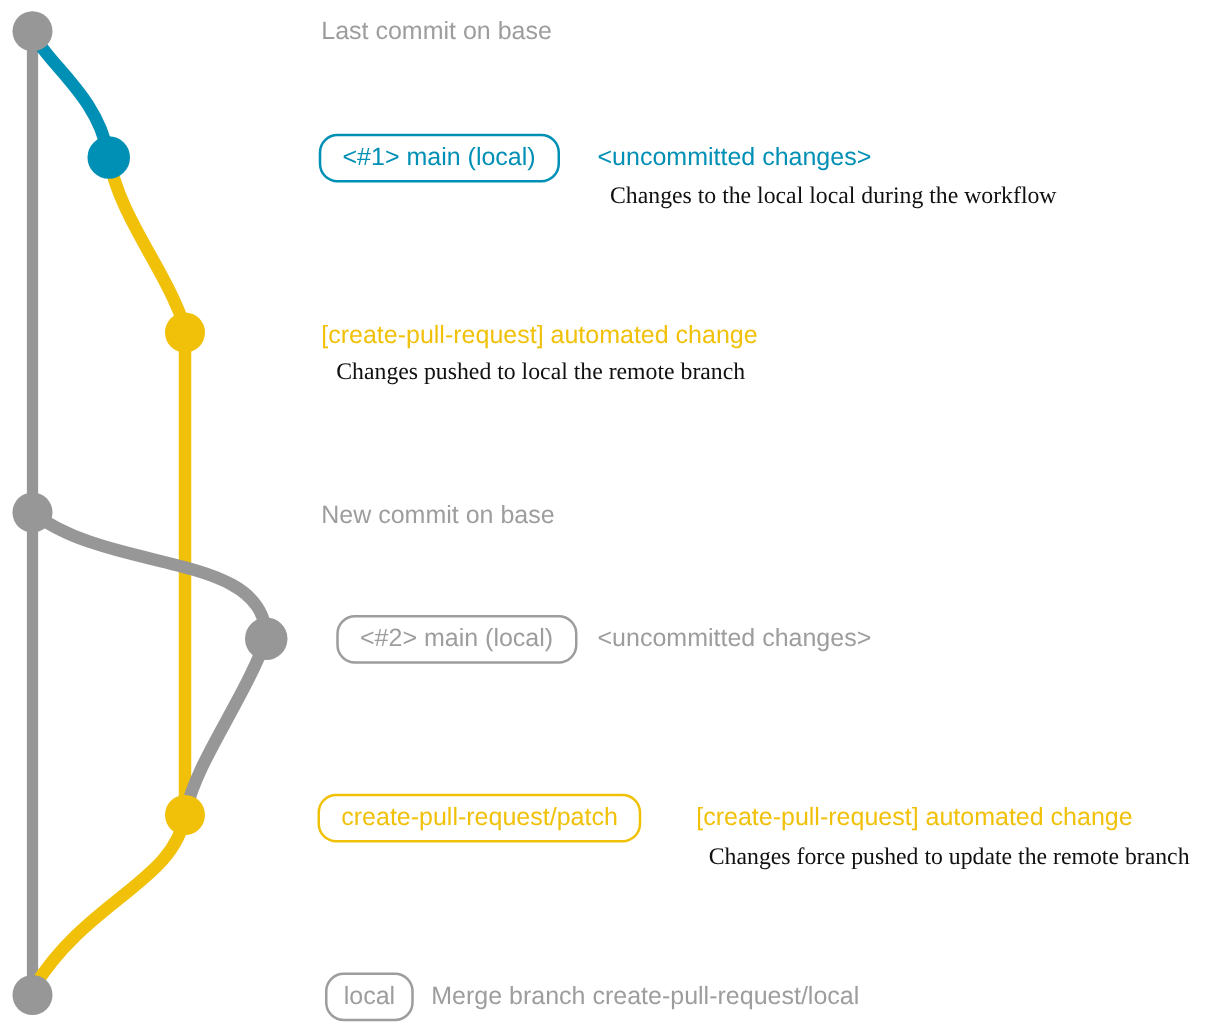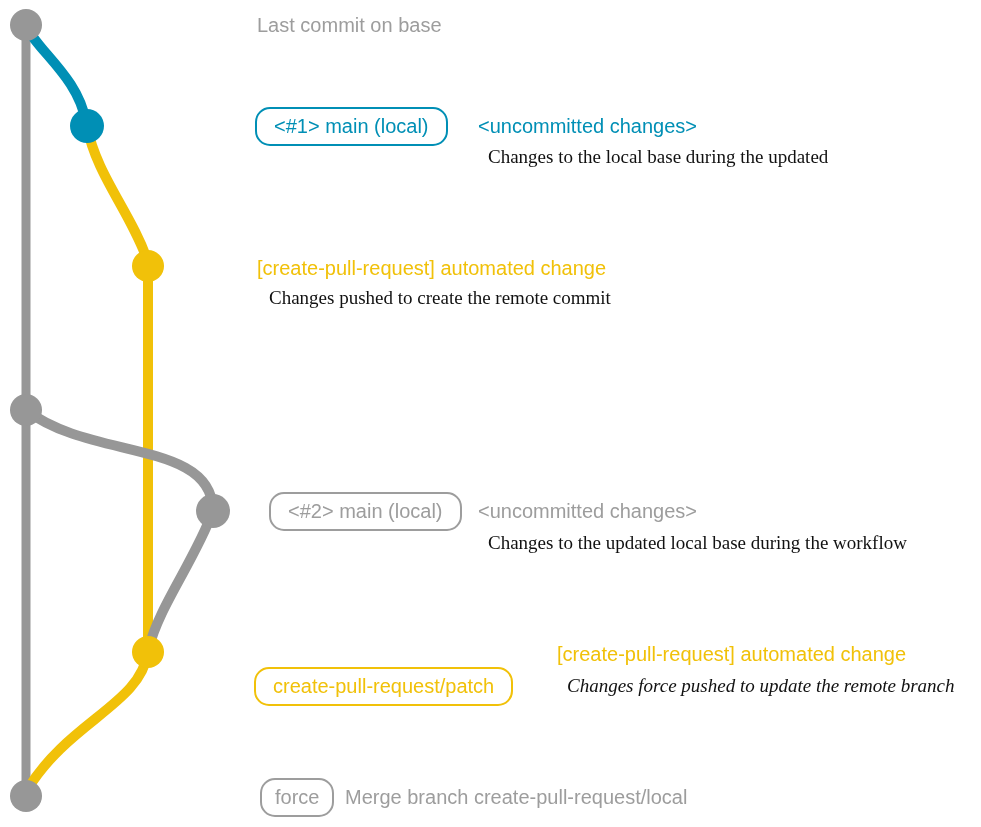--- a/index.html
+++ b/index.html
@@ -72,30 +72,30 @@
     <circle cx="26" cy="410" r="16" class="fill-gray"></circle>
     <circle cx="213" cy="511" r="17" class="fill-gray"></circle>
     <circle cx="148" cy="652" r="16" class="fill-yellow"></circle>
     <circle cx="26" cy="796" r="16" class="fill-gray"></circle>
   </svg>
 
   <div class="abs label gray-label" style="left:257px;top:12px;">Last commit on base</div>
 
   <div class="abs tag tag-blue" style="left:255px;top:107px;">&lt;#1&gt; main (local)</div>
   <div class="abs label blue-label" style="left:478px;top:113px;">&lt;uncommitted changes&gt;</div>
-  <div class="abs note" style="left:488px;top:145px;">Changes to the local base during the updated</div>
+  <div class="abs note" style="left:488px;top:145px;">Changes to the local local during the workflow</div>
 
   <div class="abs label yellow-label" style="left:257px;top:255px;">[create-pull-request] automated change</div>
-  <div class="abs note" style="left:269px;top:286px;">Changes pushed to create the remote commit</div>
+  <div class="abs note" style="left:269px;top:286px;">Changes pushed to local the remote branch</div>
 
+  <div class="abs label gray-label" style="left:257px;top:399px;">New commit on base</div>
 
   <div class="abs tag tag-gray" style="left:269px;top:492px;">&lt;#2&gt; main (local)</div>
   <div class="abs label gray-label" style="left:478px;top:498px;">&lt;uncommitted changes&gt;</div>
-  <div class="abs note" style="left:488px;top:531px;">Changes to the updated local base during the workflow</div>
 
-  <div class="abs tag tag-yellow" style="left:254px;top:667px;">create-pull-request/patch</div>
+  <div class="abs tag tag-yellow" style="left:254px;top:635px;">create-pull-request/patch</div>
   <div class="abs label yellow-label" style="left:557px;top:641px;">[create-pull-request] automated change</div>
-  <div class="abs note" style="left:567px;top:674px;font-style:italic;">Changes force pushed to update the remote branch</div>
+  <div class="abs note" style="left:567px;top:674px;">Changes force pushed to update the remote branch</div>
 
-  <div class="abs tag tag-gray" style="left:260px;top:778px;padding:0 13px;">force</div>
+  <div class="abs tag tag-gray" style="left:260px;top:778px;padding:0 13px;">local</div>
   <div class="abs label gray-label" style="left:345px;top:784px;">Merge branch create-pull-request/local</div>
 
 </div>
 
 </body></html>

